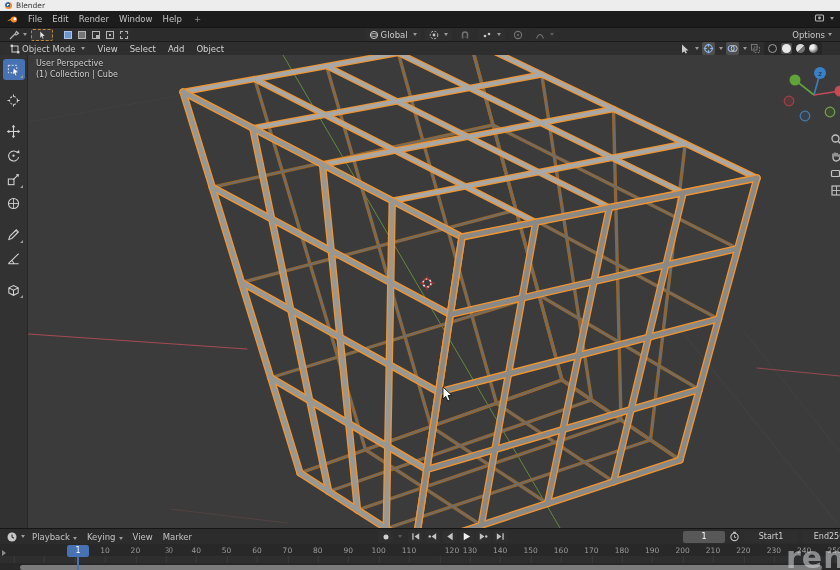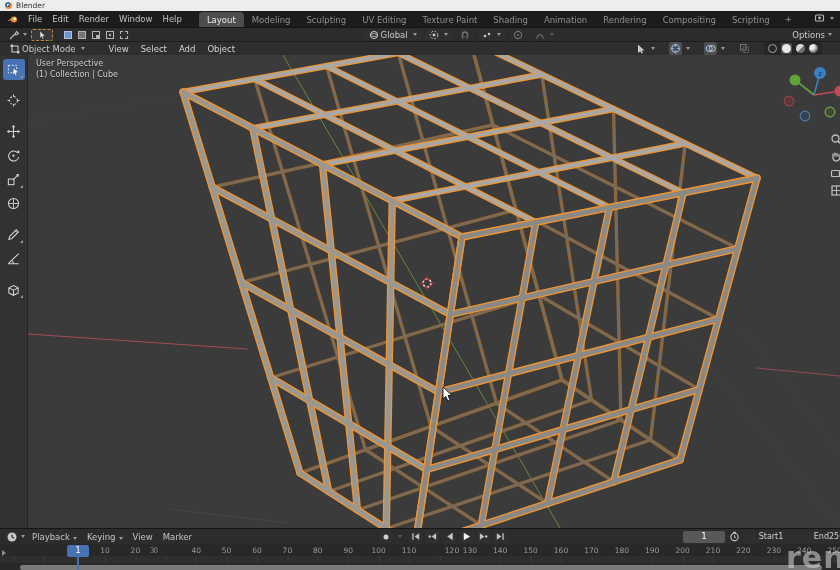--- a/index.html
+++ b/index.html
@@ -44,21 +44,21 @@
   .smi.m3 { border:1px solid #b5b5b5; position:relative; }
   .smi.m3::after { content:""; position:absolute; right:0; bottom:0; width:3px; height:3px; background:#b5b5b5; }
   .smi.m4 { border:1px solid #b5b5b5; position:relative; }
   .smi.m4::after { content:""; position:absolute; left:2.5px; top:2.5px; width:2px; height:2px; background:#b5b5b5; }
   .smi.m5 { border:1px dashed #b5b5b5; }
   .flexsp { flex:1; }
   .lbl { font-size:8.5px; color:#c9c9c9; }
   .dim { opacity:.45; }
   
   .vpheader { height:14px; background:#2e2e2e; border-top:1px solid #1b1b1b;
-              display:flex; align-items:center; padding:0 18px 0 6px; gap:14px; flex:0 0 auto; }
+              display:flex; align-items:center; padding:0 18px 0 6px; gap:3px; flex:0 0 auto; }
   .vmenu { font-size:8.5px; color:#d2d2d2; padding:1px 6px; }
   .shaderow { display:flex; align-items:center; gap:4px; background:#262626; border-radius:3px; padding:1px 4px; }
   .ball { width:9px; height:9px; border-radius:50%; }
   .ball.wire { border:1.2px solid #9f9f9f; background:transparent; }
   .ball.solid { background:#e8e8e8; }
   .ball.mat  { background:linear-gradient(135deg,#d8d8d8 50%,#6f6f6f 50%); }
   .ball.rend { background:radial-gradient(circle at 33% 33%, #efefef 0 25%, #5a5a5a 75%); }
   .activechip { background:#4e4e4e; border-radius:2px; padding:1px; display:flex; }
   
   .main { flex:1; display:flex; position:relative; min-height:0; }
@@ -120,32 +120,20 @@
       <circle cx="8.6" cy="5" r="3.4" fill="#f28c28"></circle>
       <circle cx="9.6" cy="4.4" r="1.5" fill="#fff"></circle>
       <path d="M1 7 L6 3.4 8 5z" fill="#f28c28"></path>
     </svg>
     <span id="menu-items" style="display:flex">
         <span class="mitem">File</span>
         <span class="mitem">Edit</span>
         <span class="mitem">Render</span>
         <span class="mitem">Window</span>
         <span class="mitem">Help</span>
-      </span>
-    <span class="tabs" id="ws-tabs">
-        <span class="tab active">Layout</span>
-        <span class="tab">Modeling</span>
-        <span class="tab">Sculpting</span>
-        <span class="tab">UV Editing</span>
-        <span class="tab">Texture Paint</span>
-        <span class="tab">Shading</span>
-        <span class="tab">Animation</span>
-        <span class="tab">Rendering</span>
-        <span class="tab">Compositing</span>
-        <span class="tab">Scripting</span>
       </span>
     <span class="tab addtab">+</span>
     <span class="mbar-right">
       <svg width="11" height="11" viewBox="0 0 11 11">
         <rect x="1.5" y="2" width="8" height="6" rx="1" fill="none" stroke="#b5b5b5" stroke-width="1.1"></rect>
         <circle cx="5.5" cy="5" r="1.4" fill="#b5b5b5"></circle>
       </svg>
       <span class="chv"></span>
     </span>
   </div>
@@ -600,21 +588,21 @@
         <span>250</span>
       </span>
     </span>
   </div>
 
   <div class="timeline">
     <span class="tlexpand"></span>
     <div id="ruler">
         <span class="rtick" style="left: 105px;">10</span>
         <span class="rtick" style="left: 135.4px;">20</span>
-        <span class="rtick" style="left: 154px; font-family: Liberation Serif, serif;">30</span>
+        <span class="rtick" style="left: 169px; font-family: Liberation Serif, serif;">30</span>
         <span class="rtick" style="left: 196.2px;">40</span>
         <span class="rtick" style="left: 226.6px;">50</span>
         <span class="rtick" style="left: 257px;">60</span>
         <span class="rtick" style="left: 287.4px;">70</span>
         <span class="rtick" style="left: 317.8px;">80</span>
         <span class="rtick" style="left: 348.2px;">90</span>
         <span class="rtick" style="left: 378.6px;">100</span>
         <span class="rtick" style="left: 409px;">110</span>
         <span class="rtick" style="left: 452px;">120</span>
         <span class="rtick" style="left: 469.8px;">130</span>

